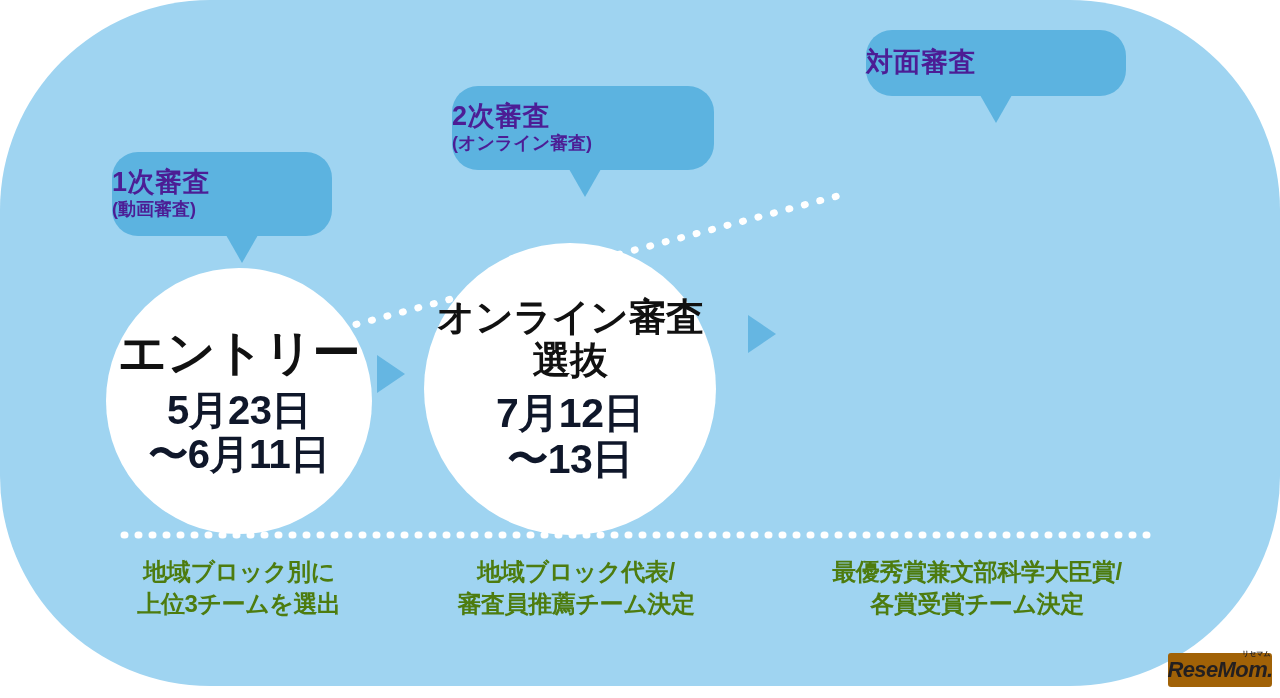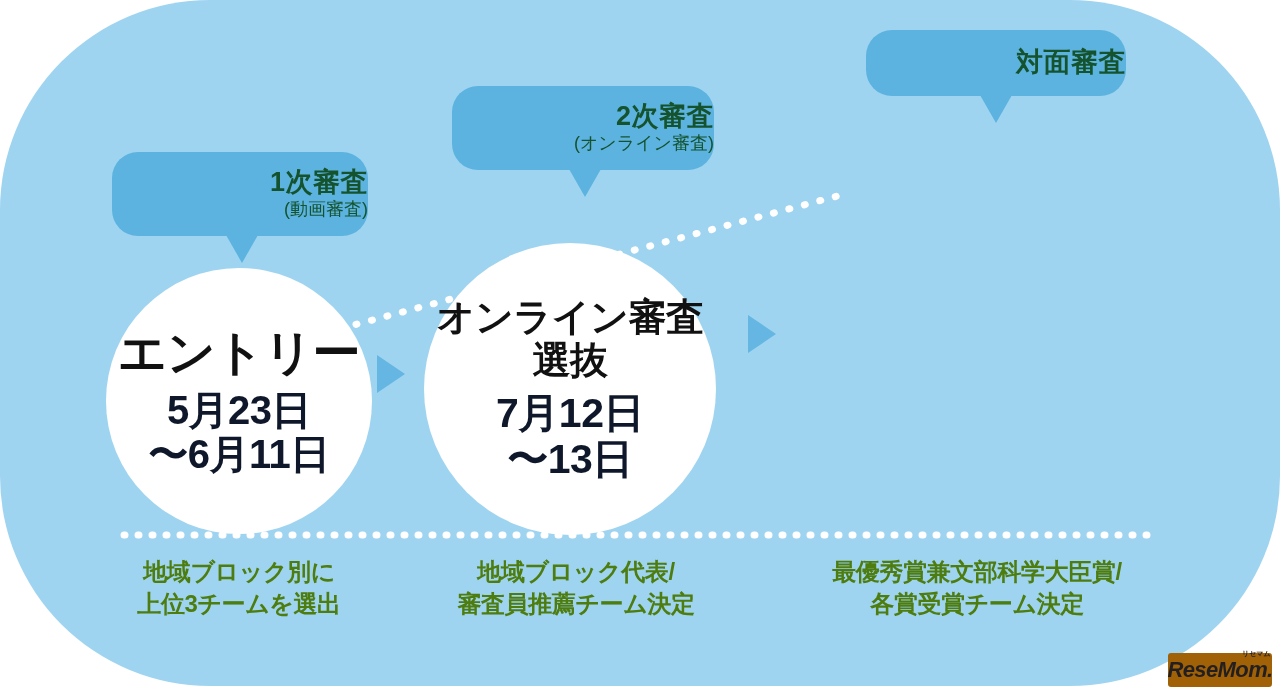--- a/index.html
+++ b/index.html
@@ -90,49 +90,49 @@
     border-left: 28px solid #65b6e2;
   }
   .arrow-1 { left: 377px; top: 355px; }
   .arrow-2 { left: 748px; top: 315px; }
 
   
   .badge {
     position: absolute;
     background: #5cb3e0;
     border-radius: 26px;
-    color: #14532d;
+    color: #4c1d95;
     display: flex;
     flex-direction: column;
-    align-items: flex-end;
+    align-items: flex-start;
     justify-content: center;
     text-align: center;
     box-sizing: border-box;
   }
   .badge .badge-main {
     font-size: 27px;
     font-weight: bold;
     line-height: 1.15;
     letter-spacing: 0.5px;
   }
   .badge .badge-sub {
     font-size: 18px;
-    font-weight: normal;
+    font-weight: bold;
     line-height: 1.2;
     margin-top: 1px;
   }
   .badge-tail {
     position: absolute;
     width: 0;
     height: 0;
     border-left: 16px solid transparent;
     border-right: 16px solid transparent;
     border-top: 28px solid #5cb3e0;
   }
-  .badge-1 { left: 112px; top: 152px; width: 256px; height: 84px; }
+  .badge-1 { left: 112px; top: 152px; width: 220px; height: 84px; }
   .badge-1 .badge-tail { left: 114px; top: 83px; }
   .badge-2 { left: 452px; top: 86px; width: 262px; height: 84px; }
   .badge-2 .badge-tail { left: 117px; top: 83px; }
   .badge-3 { left: 866px; top: 30px; width: 260px; height: 66px; }
   .badge-3 .badge-tail { left: 114px; top: 65px; }
   .badge-3 .badge-main { font-size: 27px; }
 
   
   .caption {
     position: absolute;

